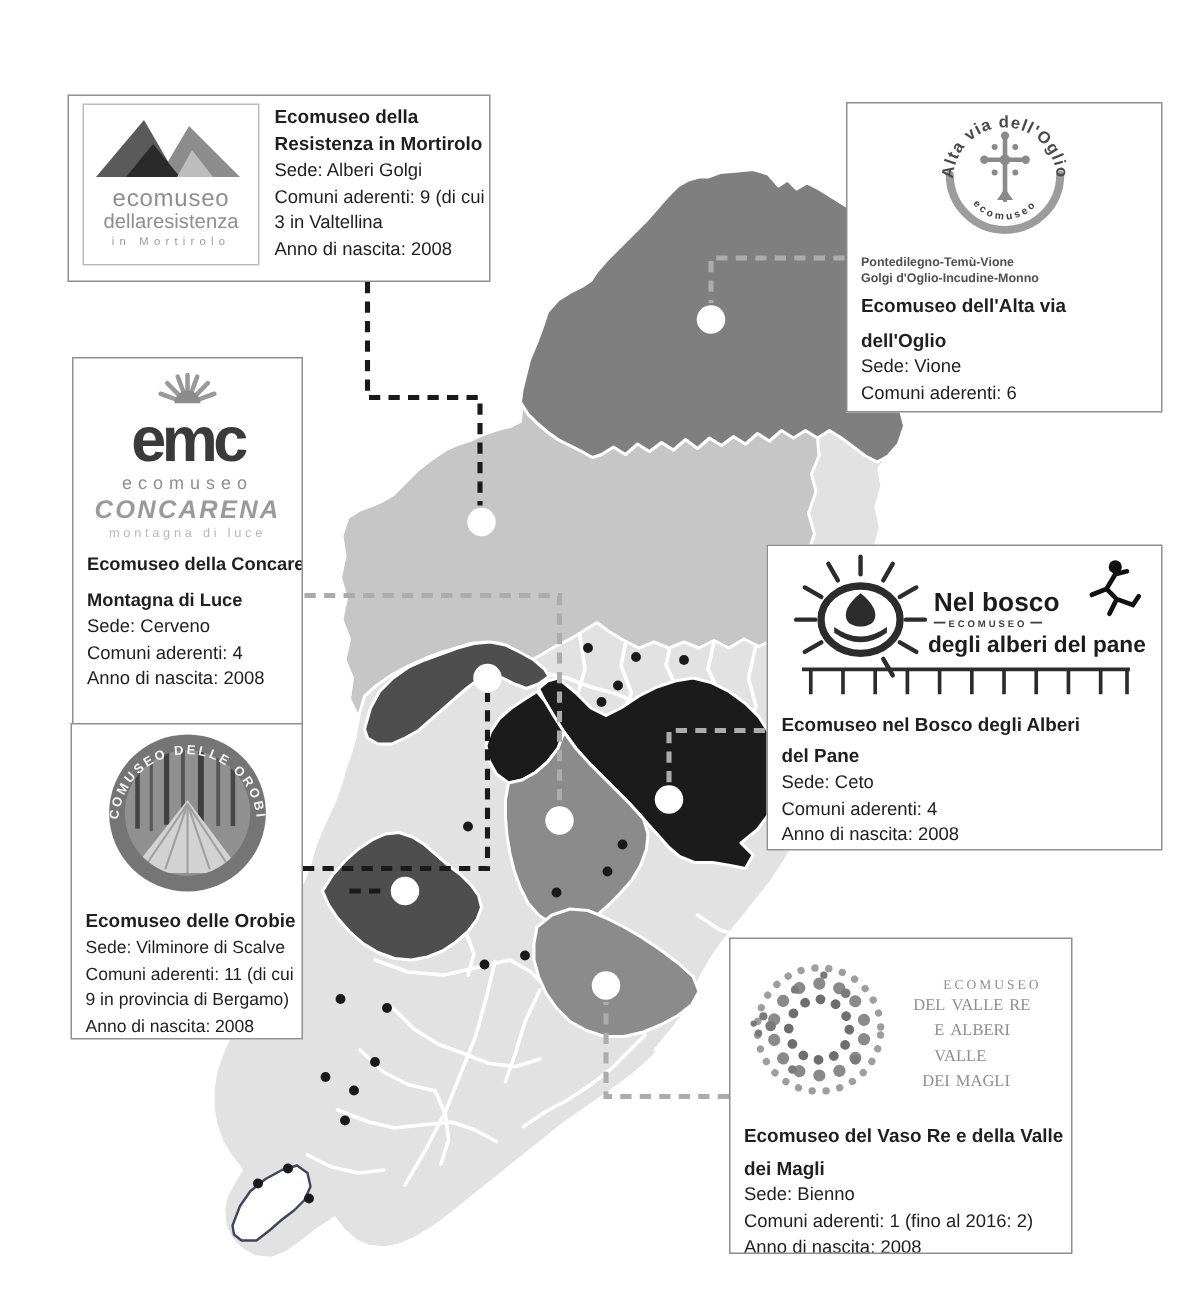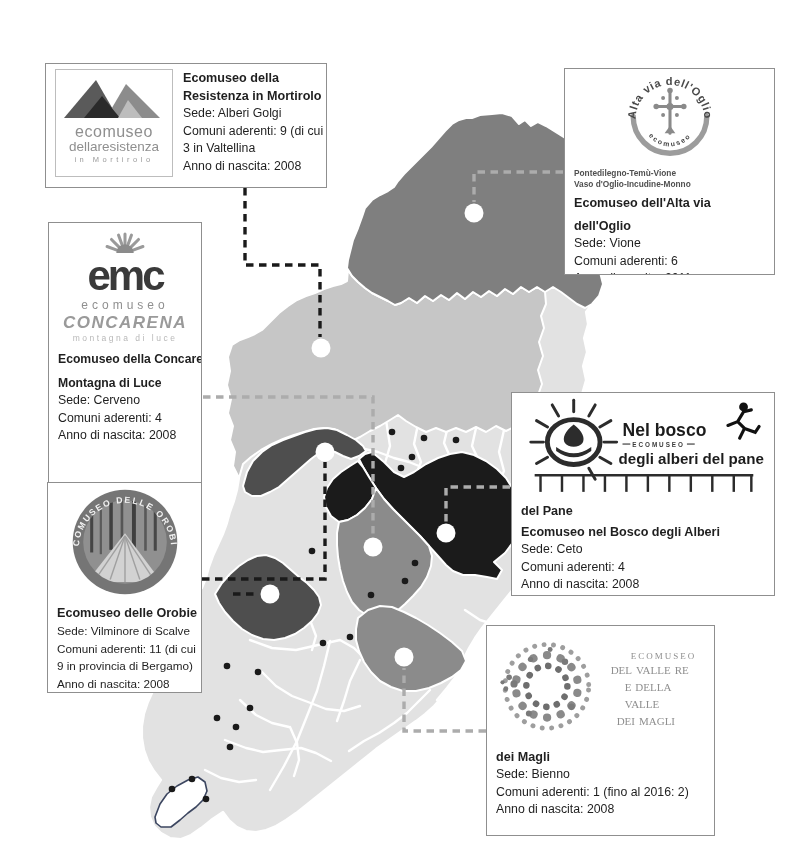--- a/index.html
+++ b/index.html
@@ -16,29 +16,29 @@
              margin-right:10px;text-align:center;padding-top:4px;flex:none;}
   .mort-t1{font-size:16px;color:#8f8f8f;letter-spacing:.5px;line-height:16px;}
   .mort-t2{font-size:13.5px;color:#8f8f8f;letter-spacing:0;line-height:14px;}
   .mort-t3{font-size:7.5px;color:#9a9a9a;letter-spacing:3.5px;line-height:11px;}
   
   #box-altavia{left:564px;top:68px;width:211px;height:207px;padding-top:3px;}
   .av-logo-wrap{text-align:center;}
   .av-towns{font-size:8.3px;font-weight:700;color:#4f4f4f;line-height:10.5px;text-align:left;}
   #box-altavia .box-title{margin-top:5px;}
   
-  #box-concarena{left:48px;top:222px;width:154px;height:272px;padding-top:4px;}
+  #box-concarena{left:48px;top:238px;width:154px;height:272px;padding-top:4px;}
   .emc-logo{text-align:center;line-height:1;}
   .emc-mono{font-size:42px;font-weight:700;letter-spacing:-3px;color:#3a3a3a;line-height:40px;}
   .emc-l1{font-size:12px;color:#8f8f8f;letter-spacing:4px;line-height:15px;margin-top:2px;}
   .emc-l2{font-size:17px;font-weight:700;color:#9a9a9a;letter-spacing:1.5px;line-height:19px;font-style:italic;}
   .emc-l3{font-size:8.5px;color:#b8b8b8;letter-spacing:2.5px;line-height:12px;}
   #box-concarena .box-title{margin-top:6px;font-size:12.2px;}
   
-  #box-bosco{left:511px;top:392px;width:264px;height:204px;padding-top:4px;}
+  #box-bosco{left:511px;top:363px;width:264px;height:204px;padding-top:4px;}
   #box-bosco .box-title{margin-top:3px;}
   
   #box-orobie{left:47px;top:482px;width:155px;height:211px;padding-top:5px;}
   #box-orobie .box-title{margin-top:4px;}
   #box-orobie .box-line{font-size:11.7px;}
   .orobie-logo-wrap{text-align:center;}
   
   #box-vasore{left:486px;top:625px;width:229px;height:211px;padding-top:6px;}
   .vr-logo-row{display:flex;align-items:center;}
   .vr-text{font-family:"Liberation Serif",serif;font-variant:small-caps;color:#8f8f8f;
@@ -187,21 +187,21 @@
           <path d="M68,80 L82,80 L75,70 Z"></path>
         </g>
         <text font-family="Liberation Sans,sans-serif" font-size="14.5" font-weight="700" fill="#4a4a4a" letter-spacing="1">
           <textPath href="#avArcTop" startOffset="50%" text-anchor="middle">Alta via dell'Oglio</textPath>
         </text>
         <text font-family="Liberation Sans,sans-serif" font-size="9" font-weight="700" fill="#3f3f3f" letter-spacing="2.5">
           <textPath href="#avArcIn" startOffset="50%" text-anchor="middle">ecomuseo</textPath>
         </text>
       </svg>
       <div class="av-towns">Pontedilegno-Temù-Vione</div>
-      <div class="av-towns">Vaso d'Oglio-Incudine-Monno</div>
+      <div class="av-towns">Golgi d'Oglio-Incudine-Monno</div>
     </div>
     <div class="box-title">Ecomuseo dell'Alta via</div>
     <div class="box-title">dell'Oglio</div>
     <div class="box-line">Sede: Vione</div>
     <div class="box-line">Comuni aderenti: 6</div>
     <div class="box-line">Anno di nascita: 2011</div>
   </div>
 
   <div class="info-box" id="box-concarena">
     <div class="emc-logo">
@@ -263,22 +263,22 @@
           <line x1="86" y1="80" x2="86" y2="97"></line>
         <line x1="108" y1="80" x2="108" y2="97"></line>
           <line x1="130" y1="80" x2="130" y2="97"></line>
         <line x1="152" y1="80" x2="152" y2="97"></line>
           <line x1="174" y1="80" x2="174" y2="97"></line>
         <line x1="196" y1="80" x2="196" y2="97"></line>
           <line x1="218" y1="80" x2="218" y2="97"></line>
         <line x1="236" y1="80" x2="236" y2="97"></line>
       </g>
     </svg>
+    <div class="box-title">Ecomuseo nel Bosco degli Alberi</div>
     <div class="box-title">del Pane</div>
-    <div class="box-title">Ecomuseo nel Bosco degli Alberi</div>
     <div class="box-line">Sede: Ceto</div>
     <div class="box-line">Comuni aderenti: 4</div>
     <div class="box-line">Anno di nascita: 2008</div>
   </div>
 
   <div class="info-box" id="box-orobie">
     <div class="orobie-logo-wrap">
       <svg width="108" height="108" viewBox="0 0 124 124">
         <defs>
           <clipPath id="orClip">
@@ -331,23 +331,24 @@
           <circle cx="42" cy="30" r="3.2"></circle>
             <circle cx="84" cy="33" r="4"></circle>
           <circle cx="92" cy="88" r="4"></circle>
             <circle cx="40" cy="96" r="3.6"></circle>
           <circle cx="66" cy="18" r="3"></circle>
         </g>
       </svg>
       <div class="vr-text">
         <div class="vr-l1">ecomuseo</div>
         <div class="vr-l2">del valle re</div>
-        <div class="vr-l3">e della valle</div>
+        <div class="vr-l3">e alberi valle</div>
         <div class="vr-l4">dei magli</div>
       </div>
     </div>
+    <div class="box-title">Ecomuseo del Vaso Re e della Valle</div>
     <div class="box-title">dei Magli</div>
     <div class="box-line">Sede: Bienno</div>
     <div class="box-line">Comuni aderenti: 1 (fino al 2016: 2)</div>
     <div class="box-line">Anno di nascita: 2008</div>
   </div>
 
 </div>
 
 </body></html>

